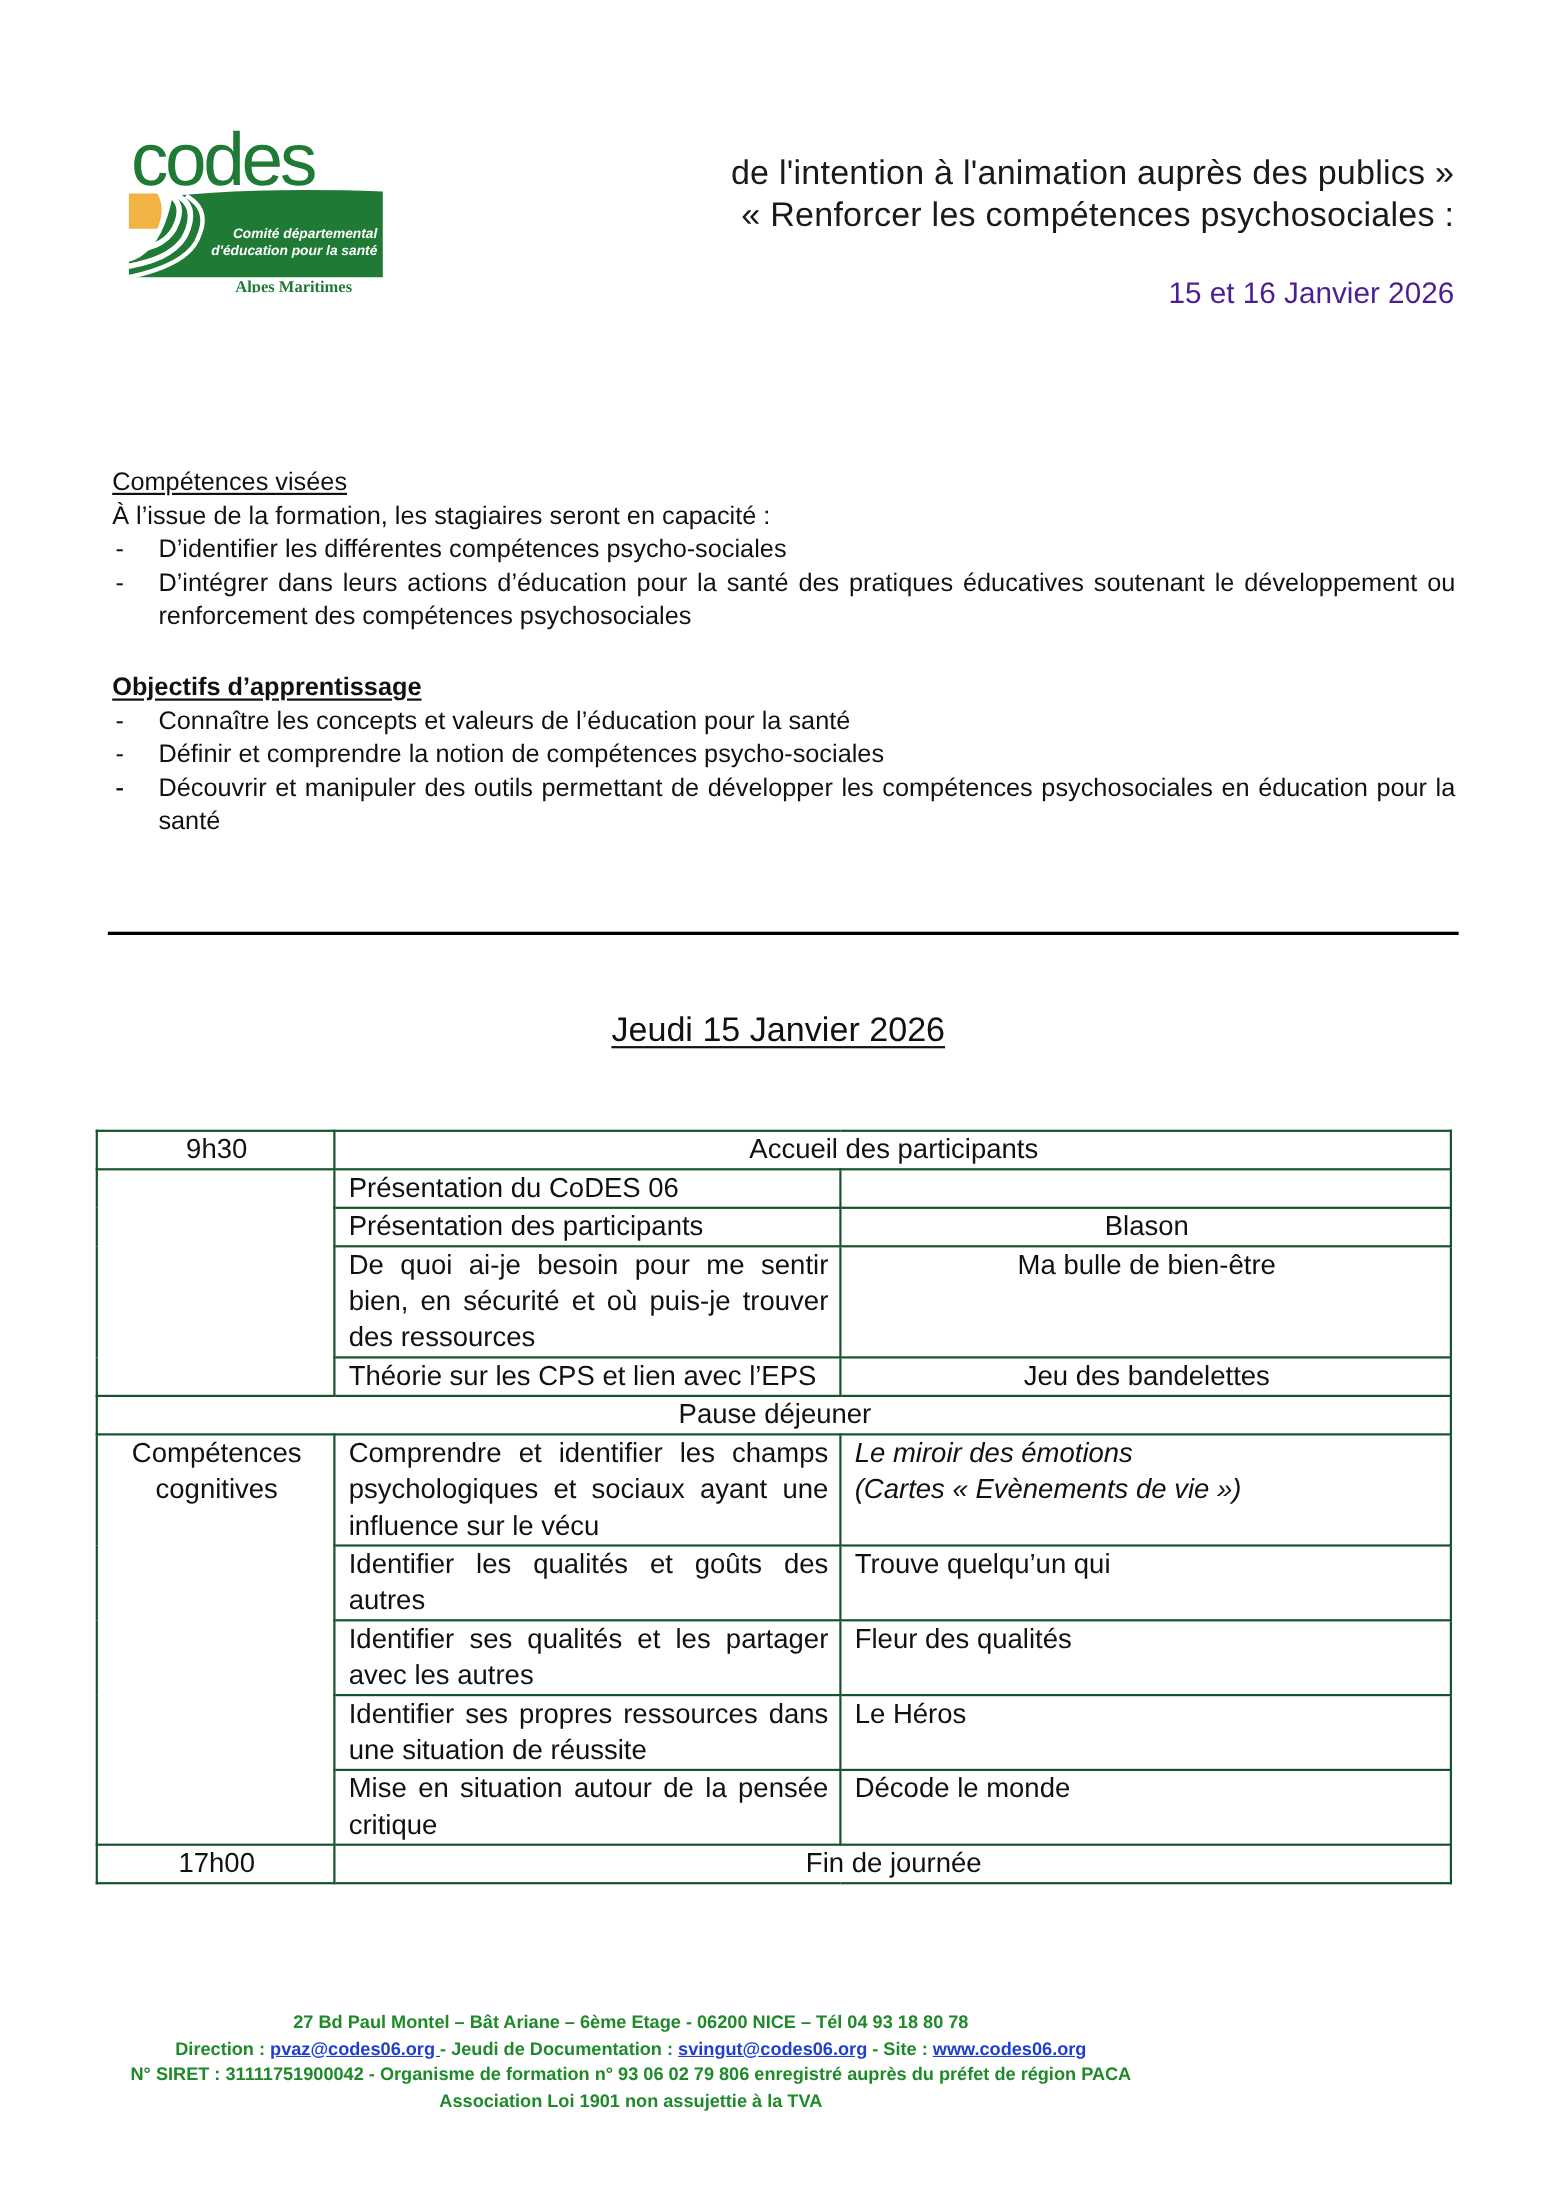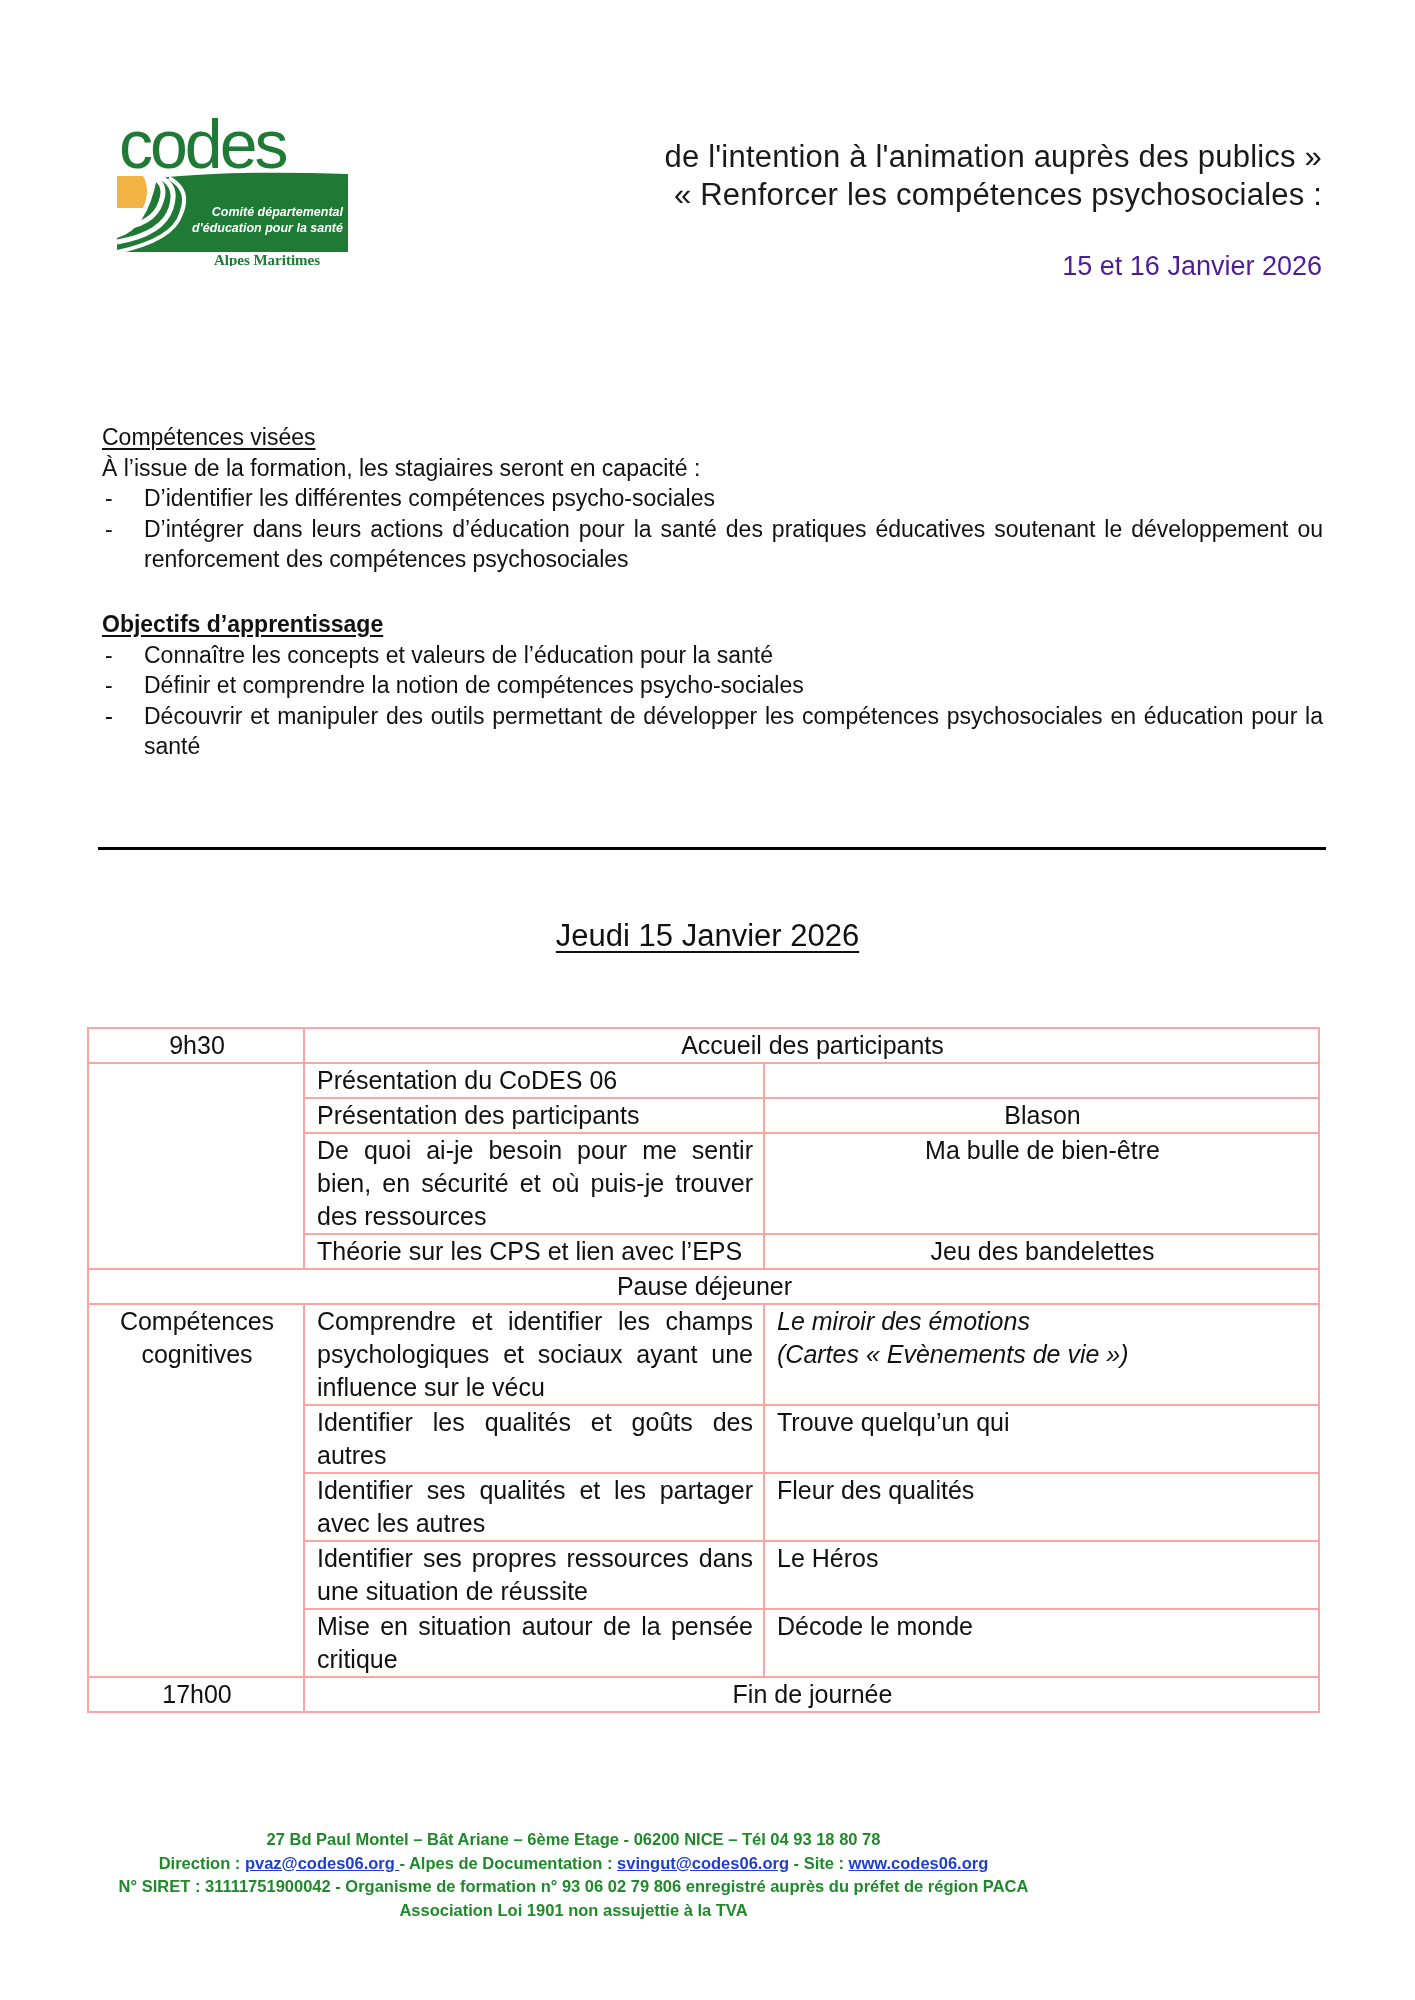--- a/index.html
+++ b/index.html
@@ -24,21 +24,21 @@
   .bullets li .dash { position: absolute; left: 3px; top: 0; }
 
   .rule { left: 98px; width: 1228px; top: 847px; height: 3px; background: #000; }
 
   .day-title { left: 0; width: 1415px; top: 918px; text-align: center; font-size: 31px; line-height: 36px; }
   .day-title span { text-decoration: underline; text-underline-offset: 5px; text-decoration-thickness: 2px; }
 
   
   table.schedule { position: absolute; left: 87px; top: 1027px; width: 1233px;
                    border-collapse: collapse; font-size: 25px; line-height: 33px; color: #111; }
-  table.schedule td { border: 2px solid #fca5a5; padding: 0 10px 0 12px; vertical-align: top; margin-top: 12px; }
+  table.schedule td { border: 2px solid #14532d; padding: 0 10px 0 12px; vertical-align: top; margin-top: 12px; }
   td.time { width: 192px; text-align: center; vertical-align: middle; padding: 0; }
   td.act { width: 436px; text-align: justify; }
   td.tool-c { text-align: center; vertical-align: middle; border-radius: 11px; }
   td.tool-l { text-align: left; }
   td.full { text-align: center; }
   td.group { text-align: center; vertical-align: middle; line-height: 33px; }
 
   
   .footer { left: 0; width: 1147px; top: 1828px; text-align: center; font-size: 16.5px; line-height: 23.5px;
             color: #1f8a2a; font-weight: bold; font-family: "Liberation Sans", sans-serif; }
@@ -147,17 +147,17 @@
   <tr style="height:34px;">
     <td class="time">17h00</td>
     <td class="full" colspan="2">Fin de journée</td>
   </tr>
 </tbody>
   </table>
 
 <div class="abs footer">
   <div>27 Bd Paul Montel – Bât Ariane – 6ème Etage - 06200 NICE – Tél 04 93 18 80 78</div>
   <div>
-    <span>Direction : </span><a>pvaz@codes06.org </a><span> - Alpes de Documentation : </span><a>svingut@codes06.org</a><span> - Site : </span><a>www.codes06.org</a>
+    <span>Direction : </span><a>pvaz@codes06.org </a><span> - Jeudi de Documentation : </span><a>svingut@codes06.org</a><span> - Site : </span><a>www.codes06.org</a>
   </div>
   <div>N° SIRET : 31111751900042 - Organisme de formation n° 93 06 02 79 806 enregistré auprès du préfet de région PACA</div>
   <div>Association Loi 1901 non assujettie à la TVA</div>
 </div>
 
 </body></html>

